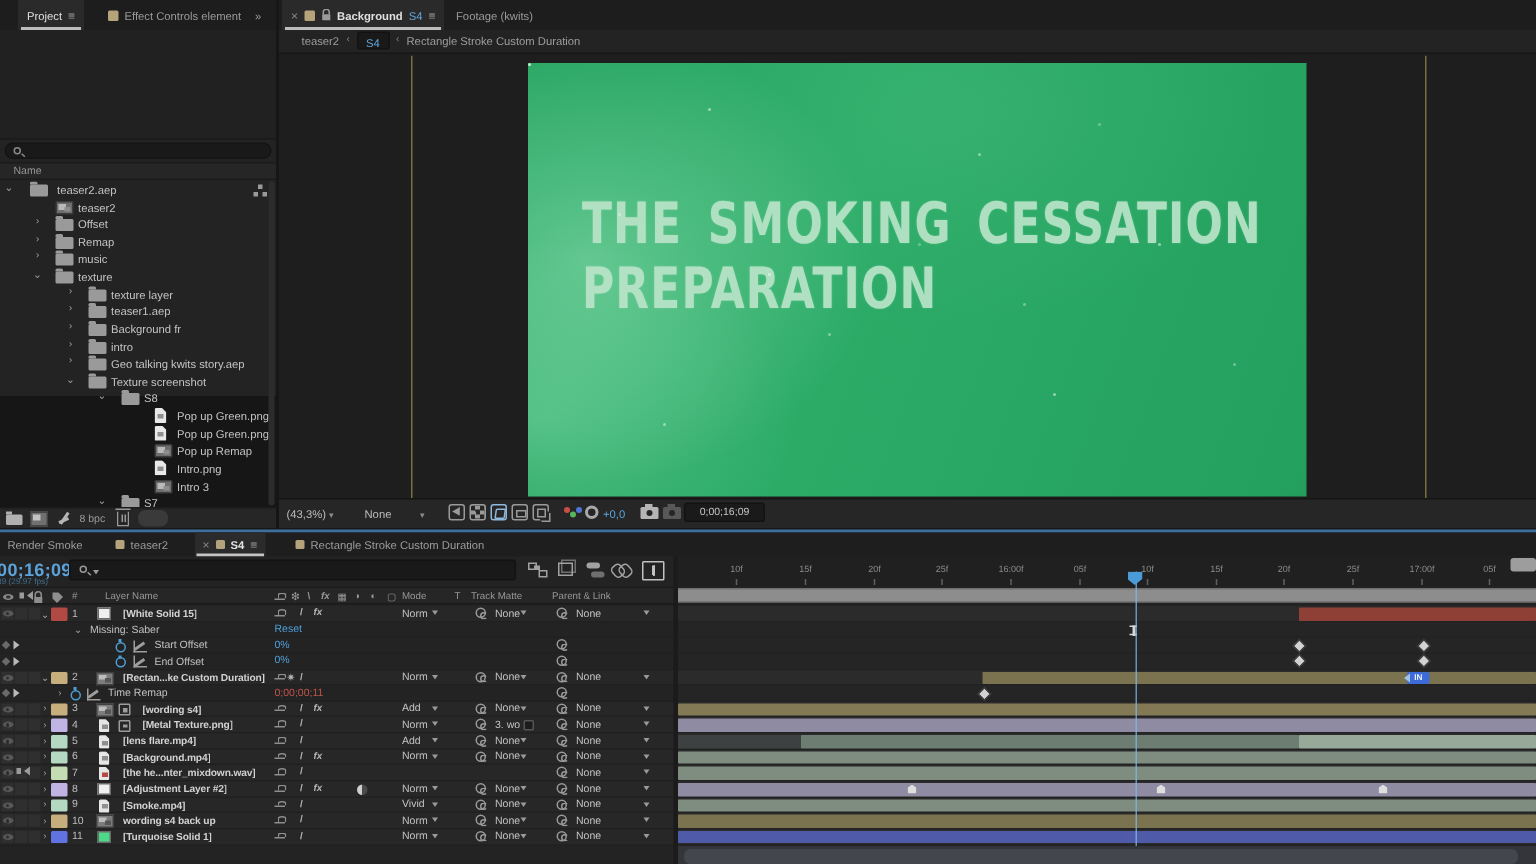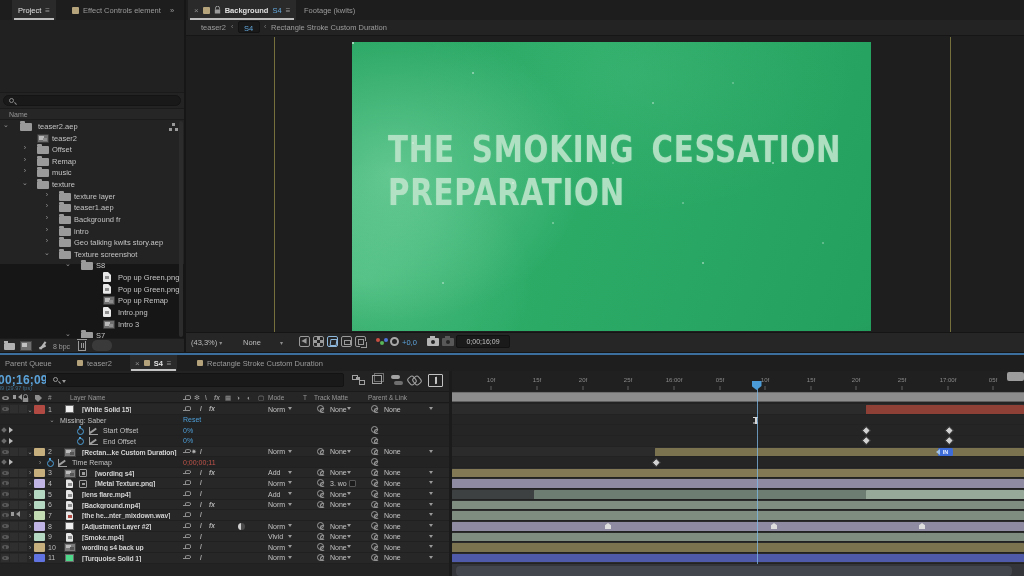--- a/index.html
+++ b/index.html
@@ -383,21 +383,21 @@
       <span class="ct-item" style="left:216px; color:#5ba3da;"><span>+0,0</span></span>
       <span class="cam" style="left:241px;"></span>
       <span class="cam" style="left:256px; opacity:0.35;"></span>
       <span id="ct-timecode"><span>0;00;16;09</span></span>
     </div>
   </div>
 
   <div id="timeline-panel" class="panel">
     <div id="tl-tabstrip">
       <div class="tl-tab" style="left:0px;">
-        <span>Parent Queue</span>
+        <span>Render Smoke</span>
       </div>
       <div class="tl-tab" style="left:72px;">
         <span class="tl-chip"></span>
         <span>teaser2</span>
       </div>
       <div class="tl-tab active" style="left:130px;">
         <span class="xclose">×</span>
         <span class="tl-chip"></span>
         <span style="font-weight:bold;">S4</span>
         <span class="menu-glyph">≡</span>

